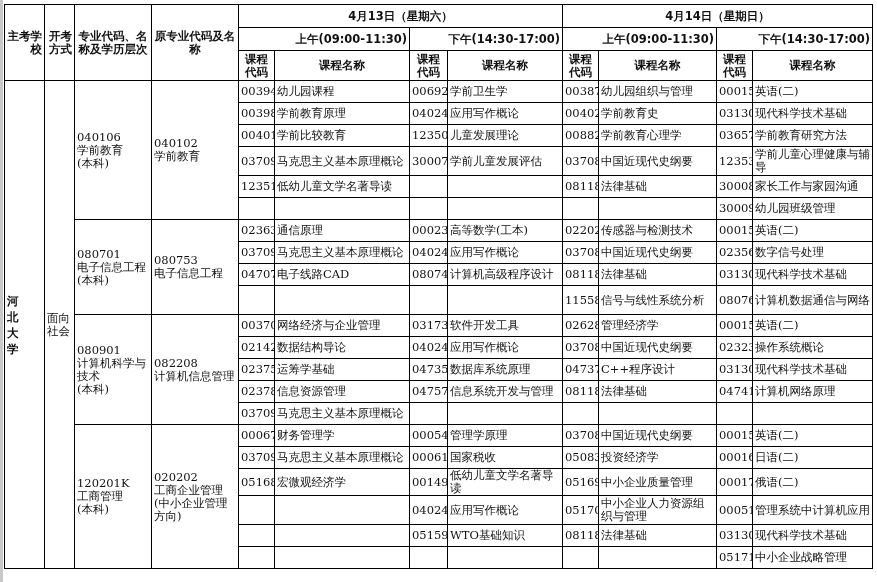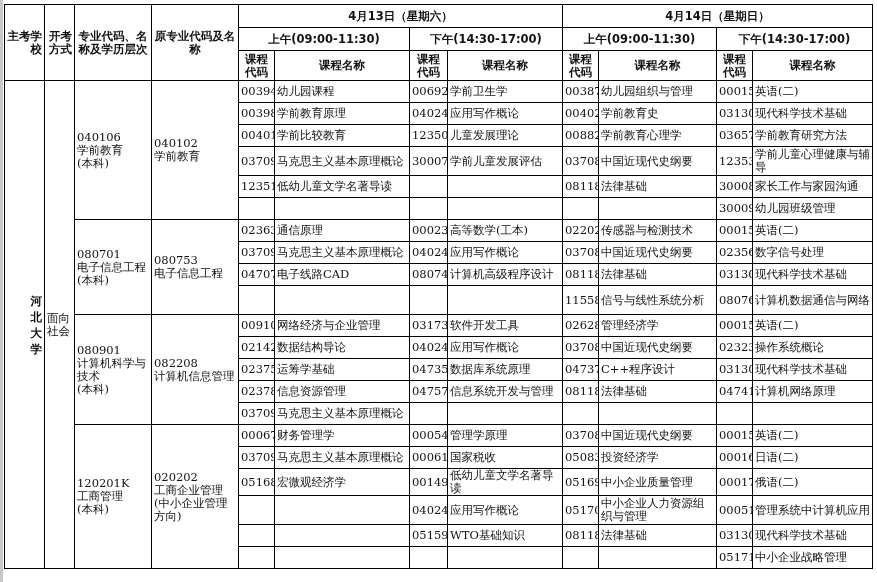--- a/index.html
+++ b/index.html
@@ -2,27 +2,27 @@
 <html><head>
 <meta charset="utf-8">
 <style>
   html, body { margin: 0; padding: 0; background: #ffffff; }
   body { width: 877px; height: 582px; overflow: hidden; position: relative; font-family: "DejaVu Serif", "Liberation Serif", serif; }
   .left-edge { position: absolute; left: 0; top: 0; width: 3px; height: 582px; background: #c8c8c8; }
   table.sched { position: absolute; left: 4px; top: 4px; border-collapse: collapse; table-layout: fixed; width: 868px; }
   table.sched td, table.sched th { border: 1px solid #000; padding: 0 2px; font-size: 11.5px; line-height: 13px; color: #111; overflow: hidden; }
   th { font-weight: bold; font-family: "DejaVu Sans", "Liberation Sans", sans-serif; font-size: 11.5px; text-align: center; }
   th.date { height: 22px; }
-  th.slot { height: 22px; }
+  th.slot { height: 22px; text-align: right; }
   th.sub { height: 29px; font-size: 11px; margin-top: 6px; }
   th.left-h { text-align: right; vertical-align: middle; }
   td.code { text-align: left; white-space: nowrap; font-size: 11px; padding: 0 1px 0 2px; }
   td.name { text-align: left; }
   td.major { text-align: left; vertical-align: middle; }
-  td.school { text-align: right; vertical-align: middle; font-weight: bold; font-family: "DejaVu Sans", "Liberation Sans", sans-serif; font-size: 12px; line-height: 16px; }
+  td.school { text-align: left; vertical-align: middle; font-weight: bold; font-family: "DejaVu Sans", "Liberation Sans", sans-serif; font-size: 12px; line-height: 16px; }
   td.mode { text-align: left; vertical-align: middle; font-size: 11.5px; line-height: 15px; }
   tr.r { height: 22px; }
   tr.r2 { height: 29px; }
   .vert { display: inline-block; width: 13px; word-break: break-all; line-height: 16px; }
 </style>
 </head>
 <body>
 
 <div class="left-edge"></div>
 
@@ -191,21 +191,21 @@
       <tr class="r">
         <td rowspan="5" class="major">
           <div>080901</div>
           <div>计算机科学与技术</div>
           <div>(本科)</div>
         </td>
         <td rowspan="5" class="major">
           <div>082208</div>
           <div>计算机信息管理</div>
         </td>
-        <td class="code">00910</td>
+        <td class="code">00370</td>
         <td class="name">网络经济与企业管理</td>
         <td class="code">03173</td>
         <td class="name">软件开发工具</td>
         <td class="code">02628</td>
         <td class="name">管理经济学</td>
         <td class="code">00015</td>
         <td class="name">英语(二)</td>
       </tr>
       <tr class="r">
         <td class="code">02142</td>

